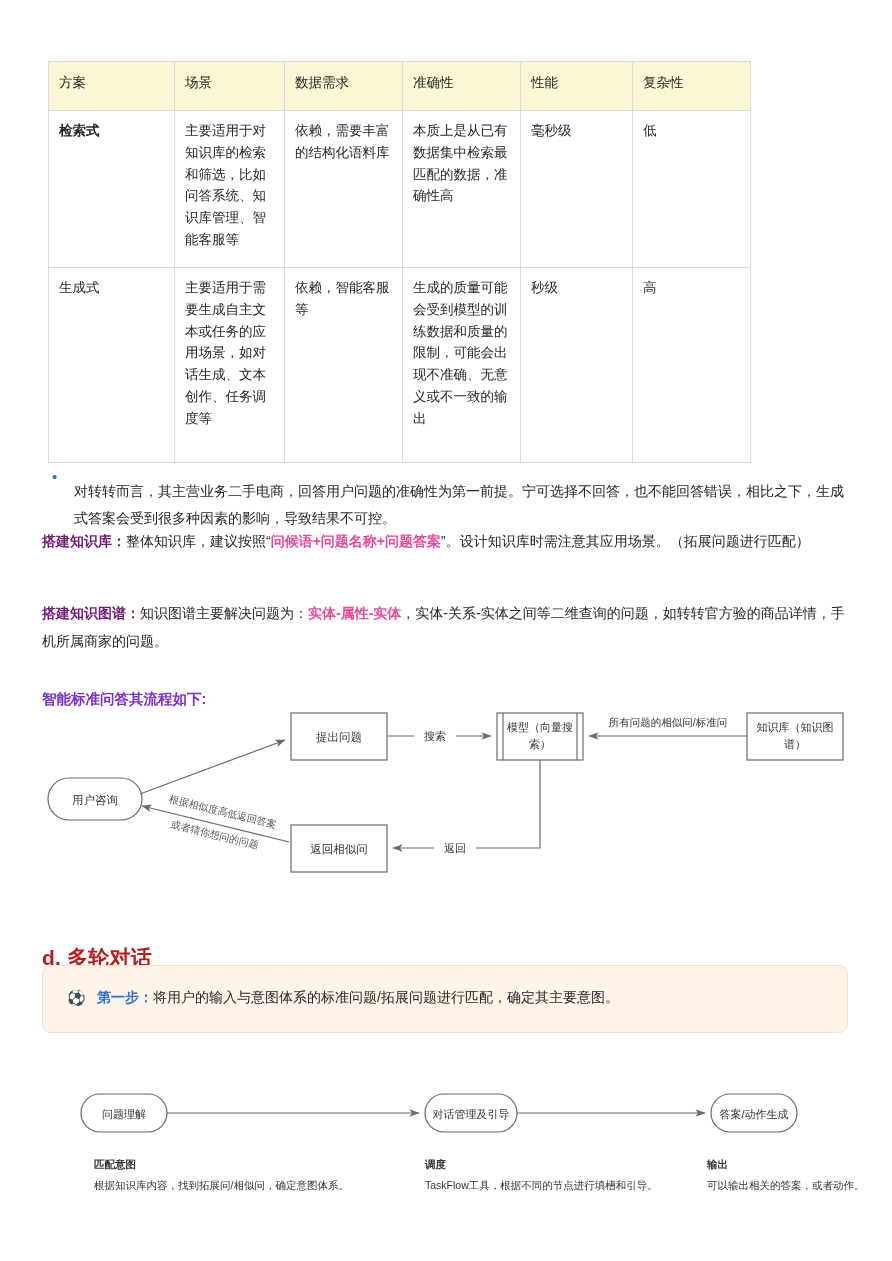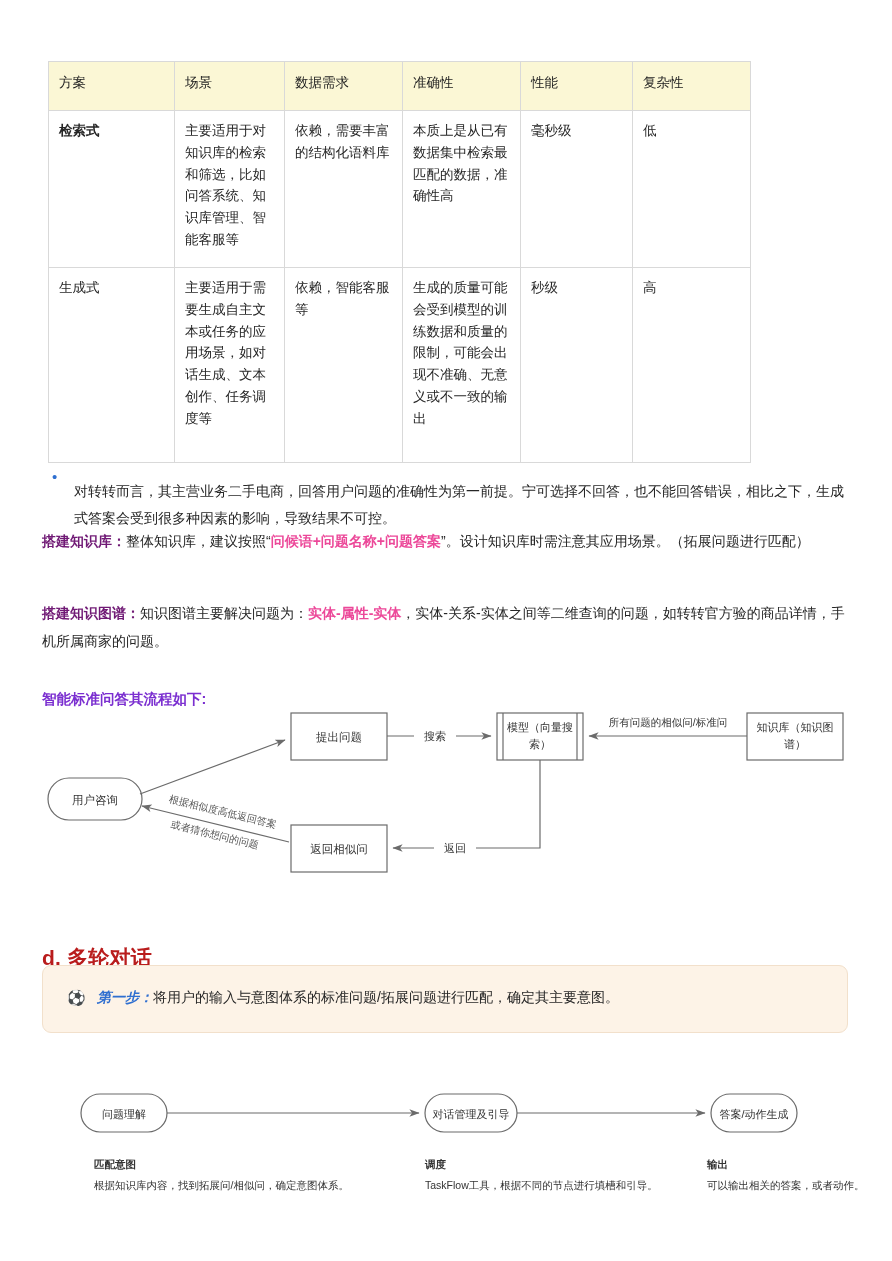--- a/index.html
+++ b/index.html
@@ -151,21 +151,21 @@
     color: #262626;
   }
   .callout-row + .callout-row { margin-top: 18px; }
   .ball-icon {
     flex: 0 0 30px;
     width: 30px;
     font-size: 15px;
     line-height: 1.6;
     color: #222;
   }
-  .step-label { color: #2f6fd0; font-weight: bold; font-style: italic; }
+  .step-label { color: #2f6fd0; font-weight: bold; }
 
   
   .flow2 {
     position: absolute;
     left: 0px;
     top: 1085px;
     width: 892px;
     height: 150px;
     padding-left: 28px;
   }

